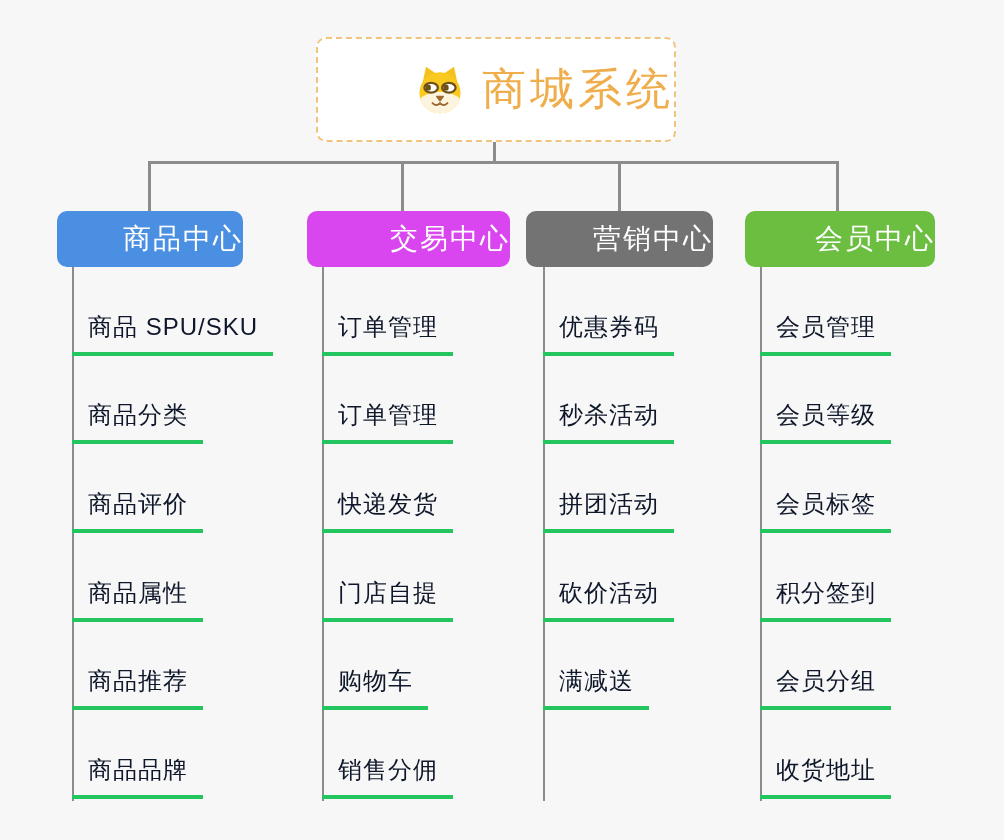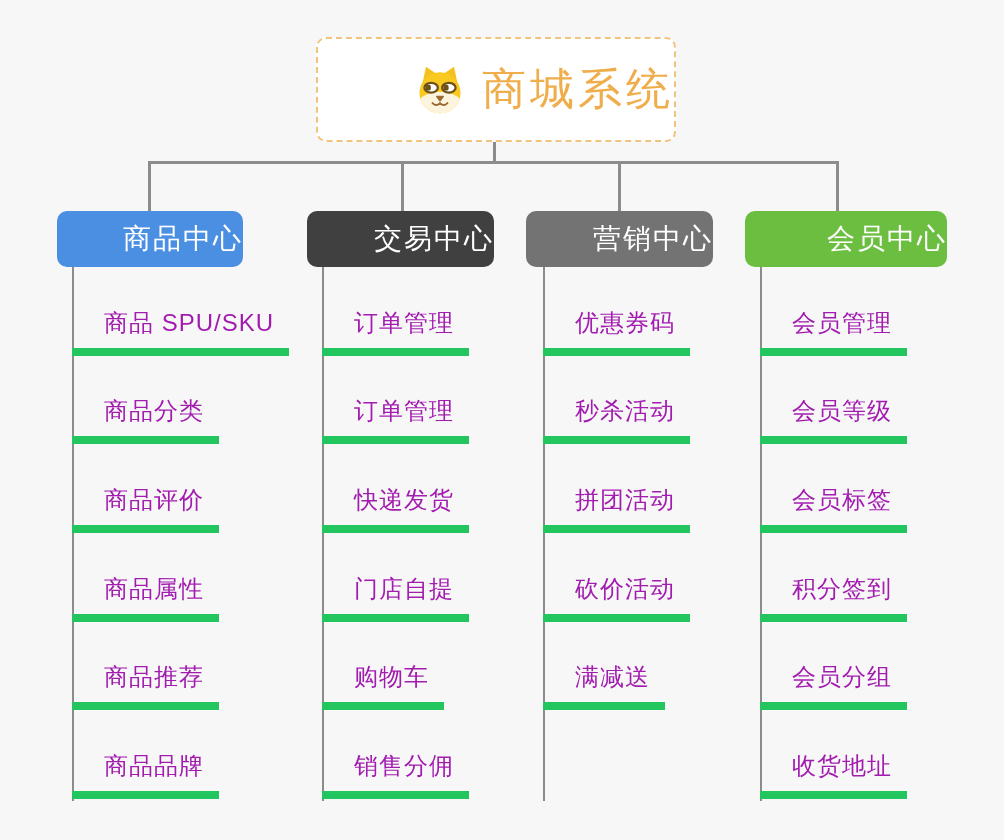--- a/index.html
+++ b/index.html
@@ -49,25 +49,25 @@
   .kid-col{
     position:absolute;top:267px;
   }
   .kid-row{
     height:88.7px;
     display:flex;
     align-items:flex-end;
   }
   .kid{
     box-sizing:border-box;
-    padding:0 15px 9px 32px;
-    border-bottom:8px solid #22c55e;
+    padding:0 15px 9px 16px;
+    border-bottom:4px solid #22c55e;
     font-size:24px;
     letter-spacing:1px;
-    color:#a21caf;
+    color:#0f172a;
     white-space:nowrap;
     width:max-content;
     cursor:pointer;
   }
 </style>
 </head>
 <body>
 
 <div class="canvas">
 
@@ -95,27 +95,27 @@
   <div class="line" style="left:493px;top:142px;width:3px;height:21px;"></div>
   <div class="line" style="left:148px;top:161px;width:691px;height:3px;"></div>
   <div class="line" style="left:148px;top:161px;width:3px;height:50px;"></div>
   <div class="line" style="left:401px;top:161px;width:3px;height:50px;"></div>
   <div class="line" style="left:618px;top:161px;width:3px;height:50px;"></div>
   <div class="line" style="left:836px;top:161px;width:3px;height:50px;"></div>
 
   <div class="branch-node" style="left: 57px; width: 186px; background: rgb(75, 143, 226);">
     <span>商品中心</span>
   </div>
-  <div class="branch-node" style="left: 307px; width: 187px; background: #404040;">
+  <div class="branch-node" style="left: 307px; width: 187px; background: #d946ef; padding-left: 16px;">
     <span>交易中心</span>
   </div>
   <div class="branch-node" style="left: 526px; width: 187px; background: #737373;">
     <span>营销中心</span>
   </div>
-  <div class="branch-node" style="left: 745px; width: 190px; background: rgb(108, 190, 65); padding-left: 12px;">
+  <div class="branch-node" style="left: 745px; width: 190px; background: rgb(108, 190, 65);">
     <span>会员中心</span>
   </div>
 
   <div class="line" style="left:72px;top:267px;width:2px;height:534px;"></div>
   <div class="line" style="left:322px;top:267px;width:2px;height:534px;"></div>
   <div class="line" style="left:543px;top:267px;width:2px;height:534px;"></div>
   <div class="line" style="left:760px;top:267px;width:2px;height:534px;"></div>
 
   <div class="kid-col" style="left:72px;">
     <div class="kid-row">

